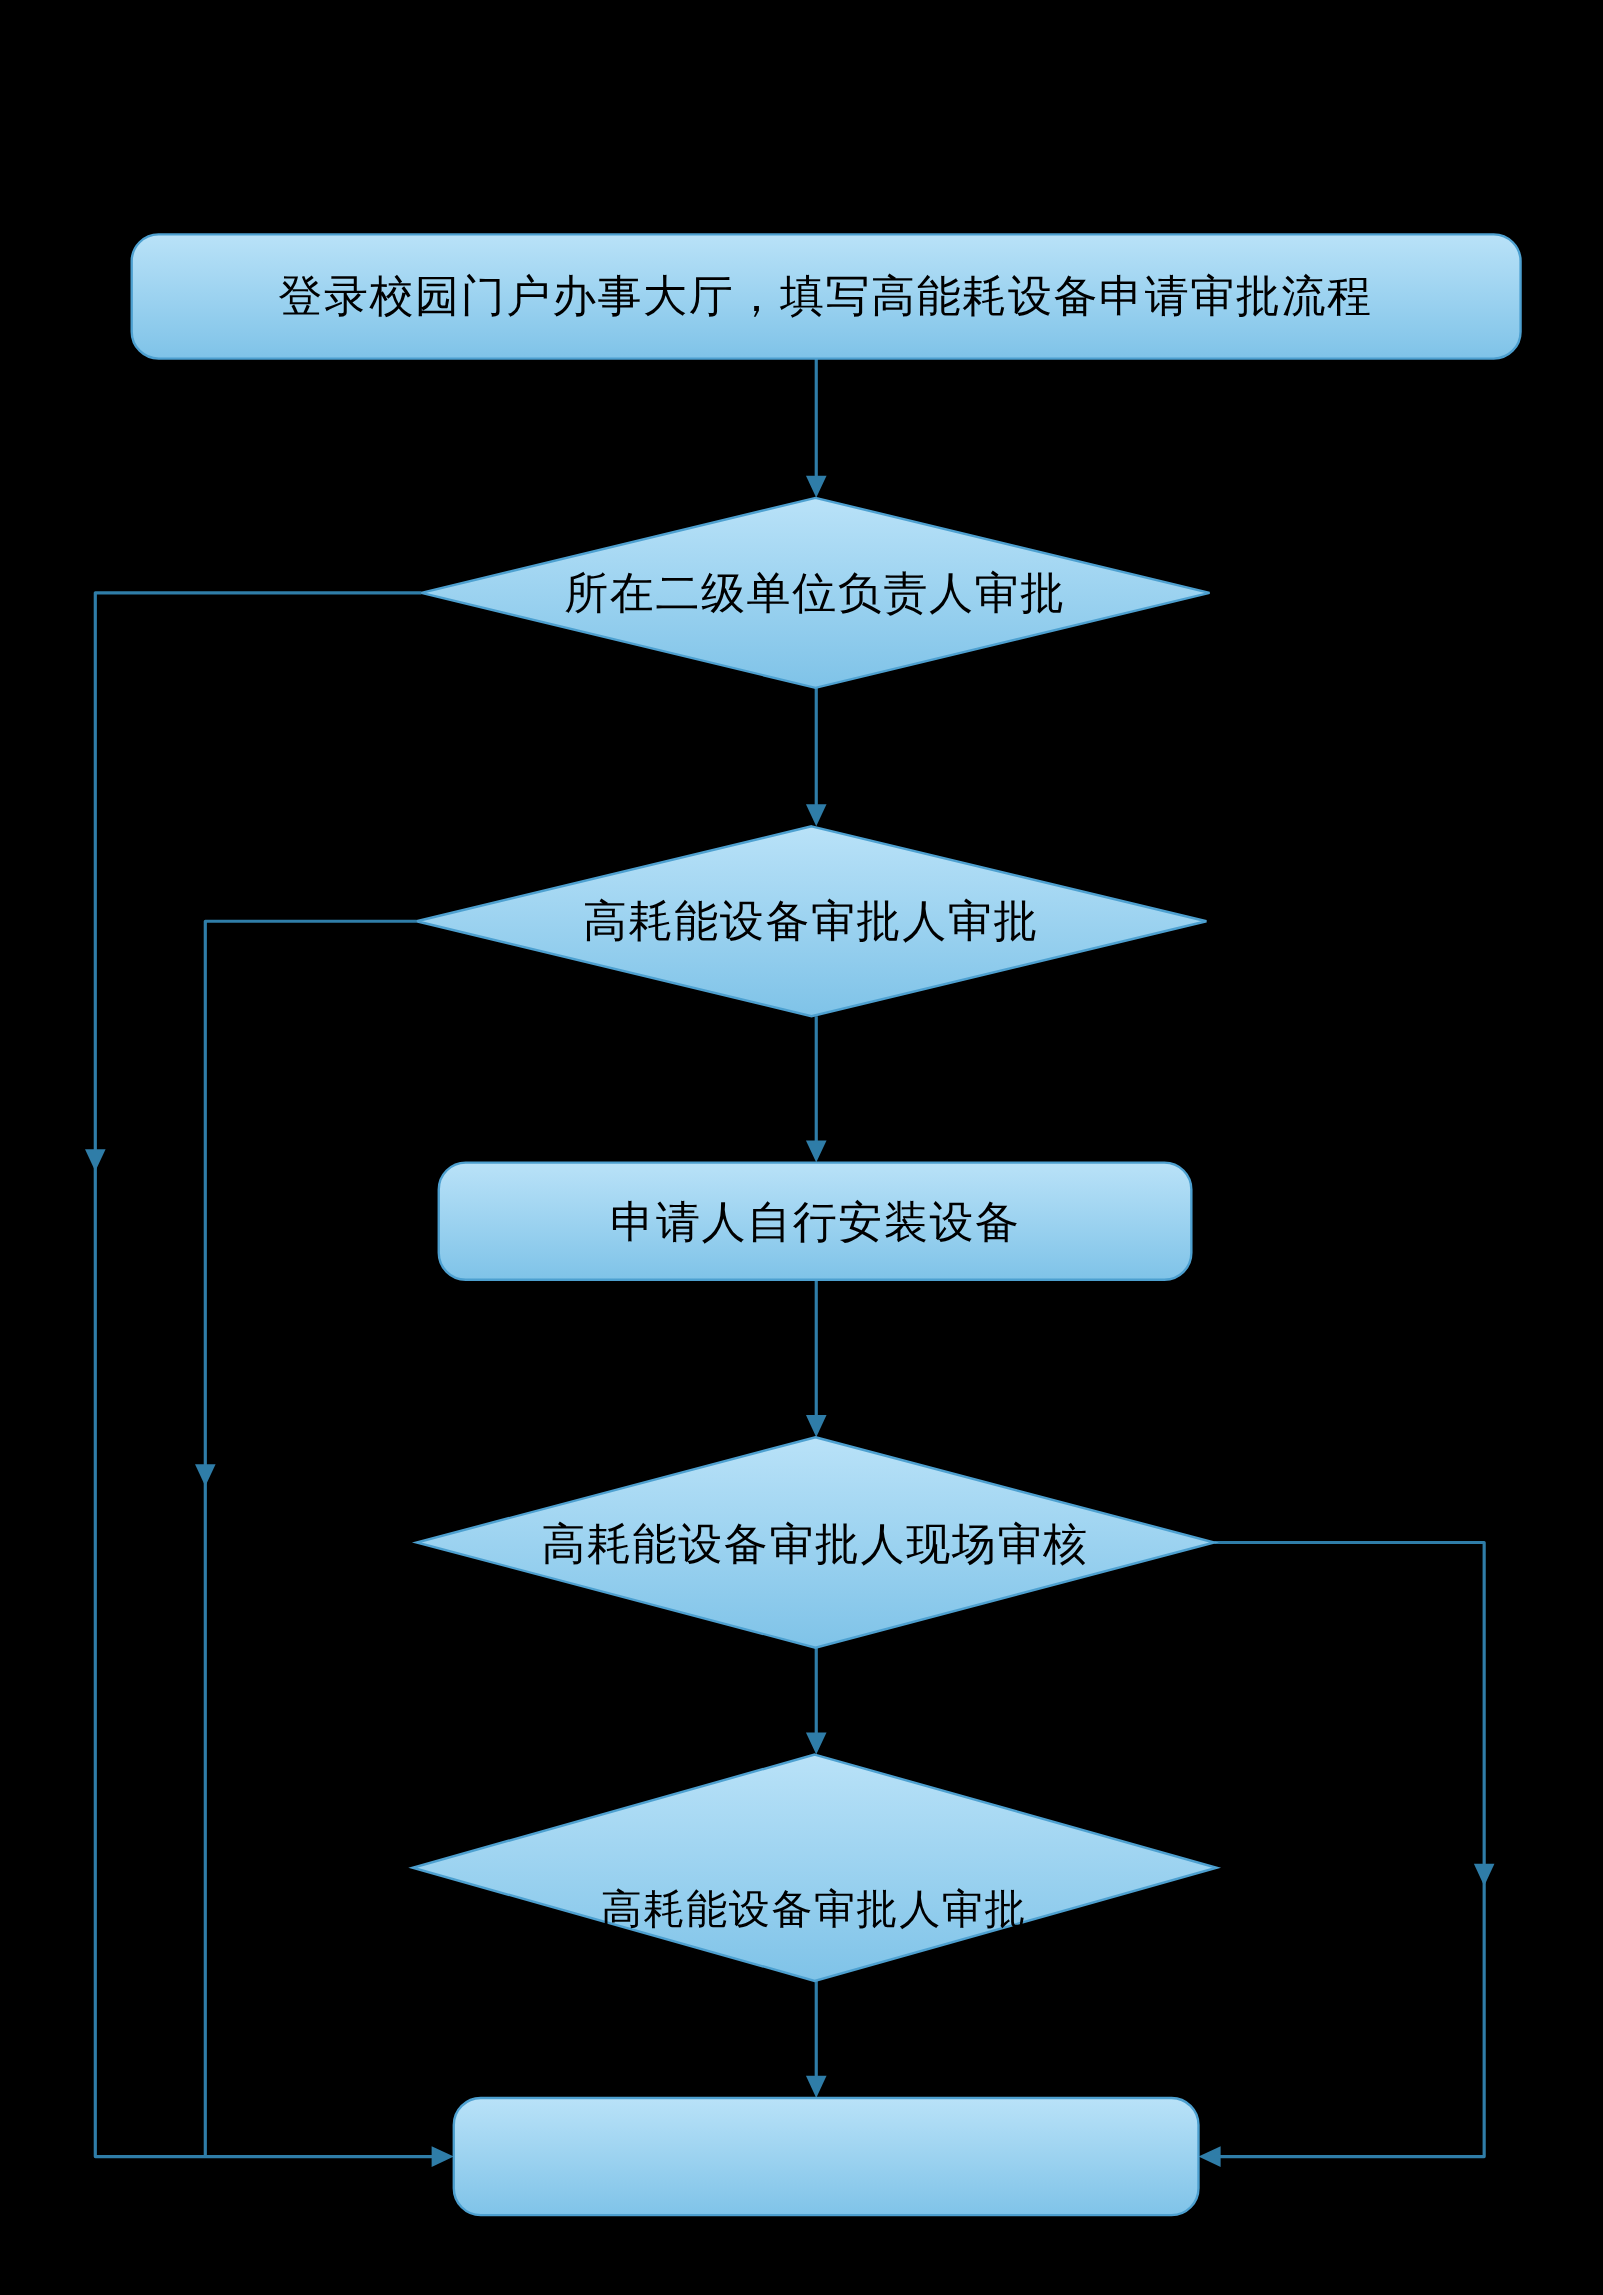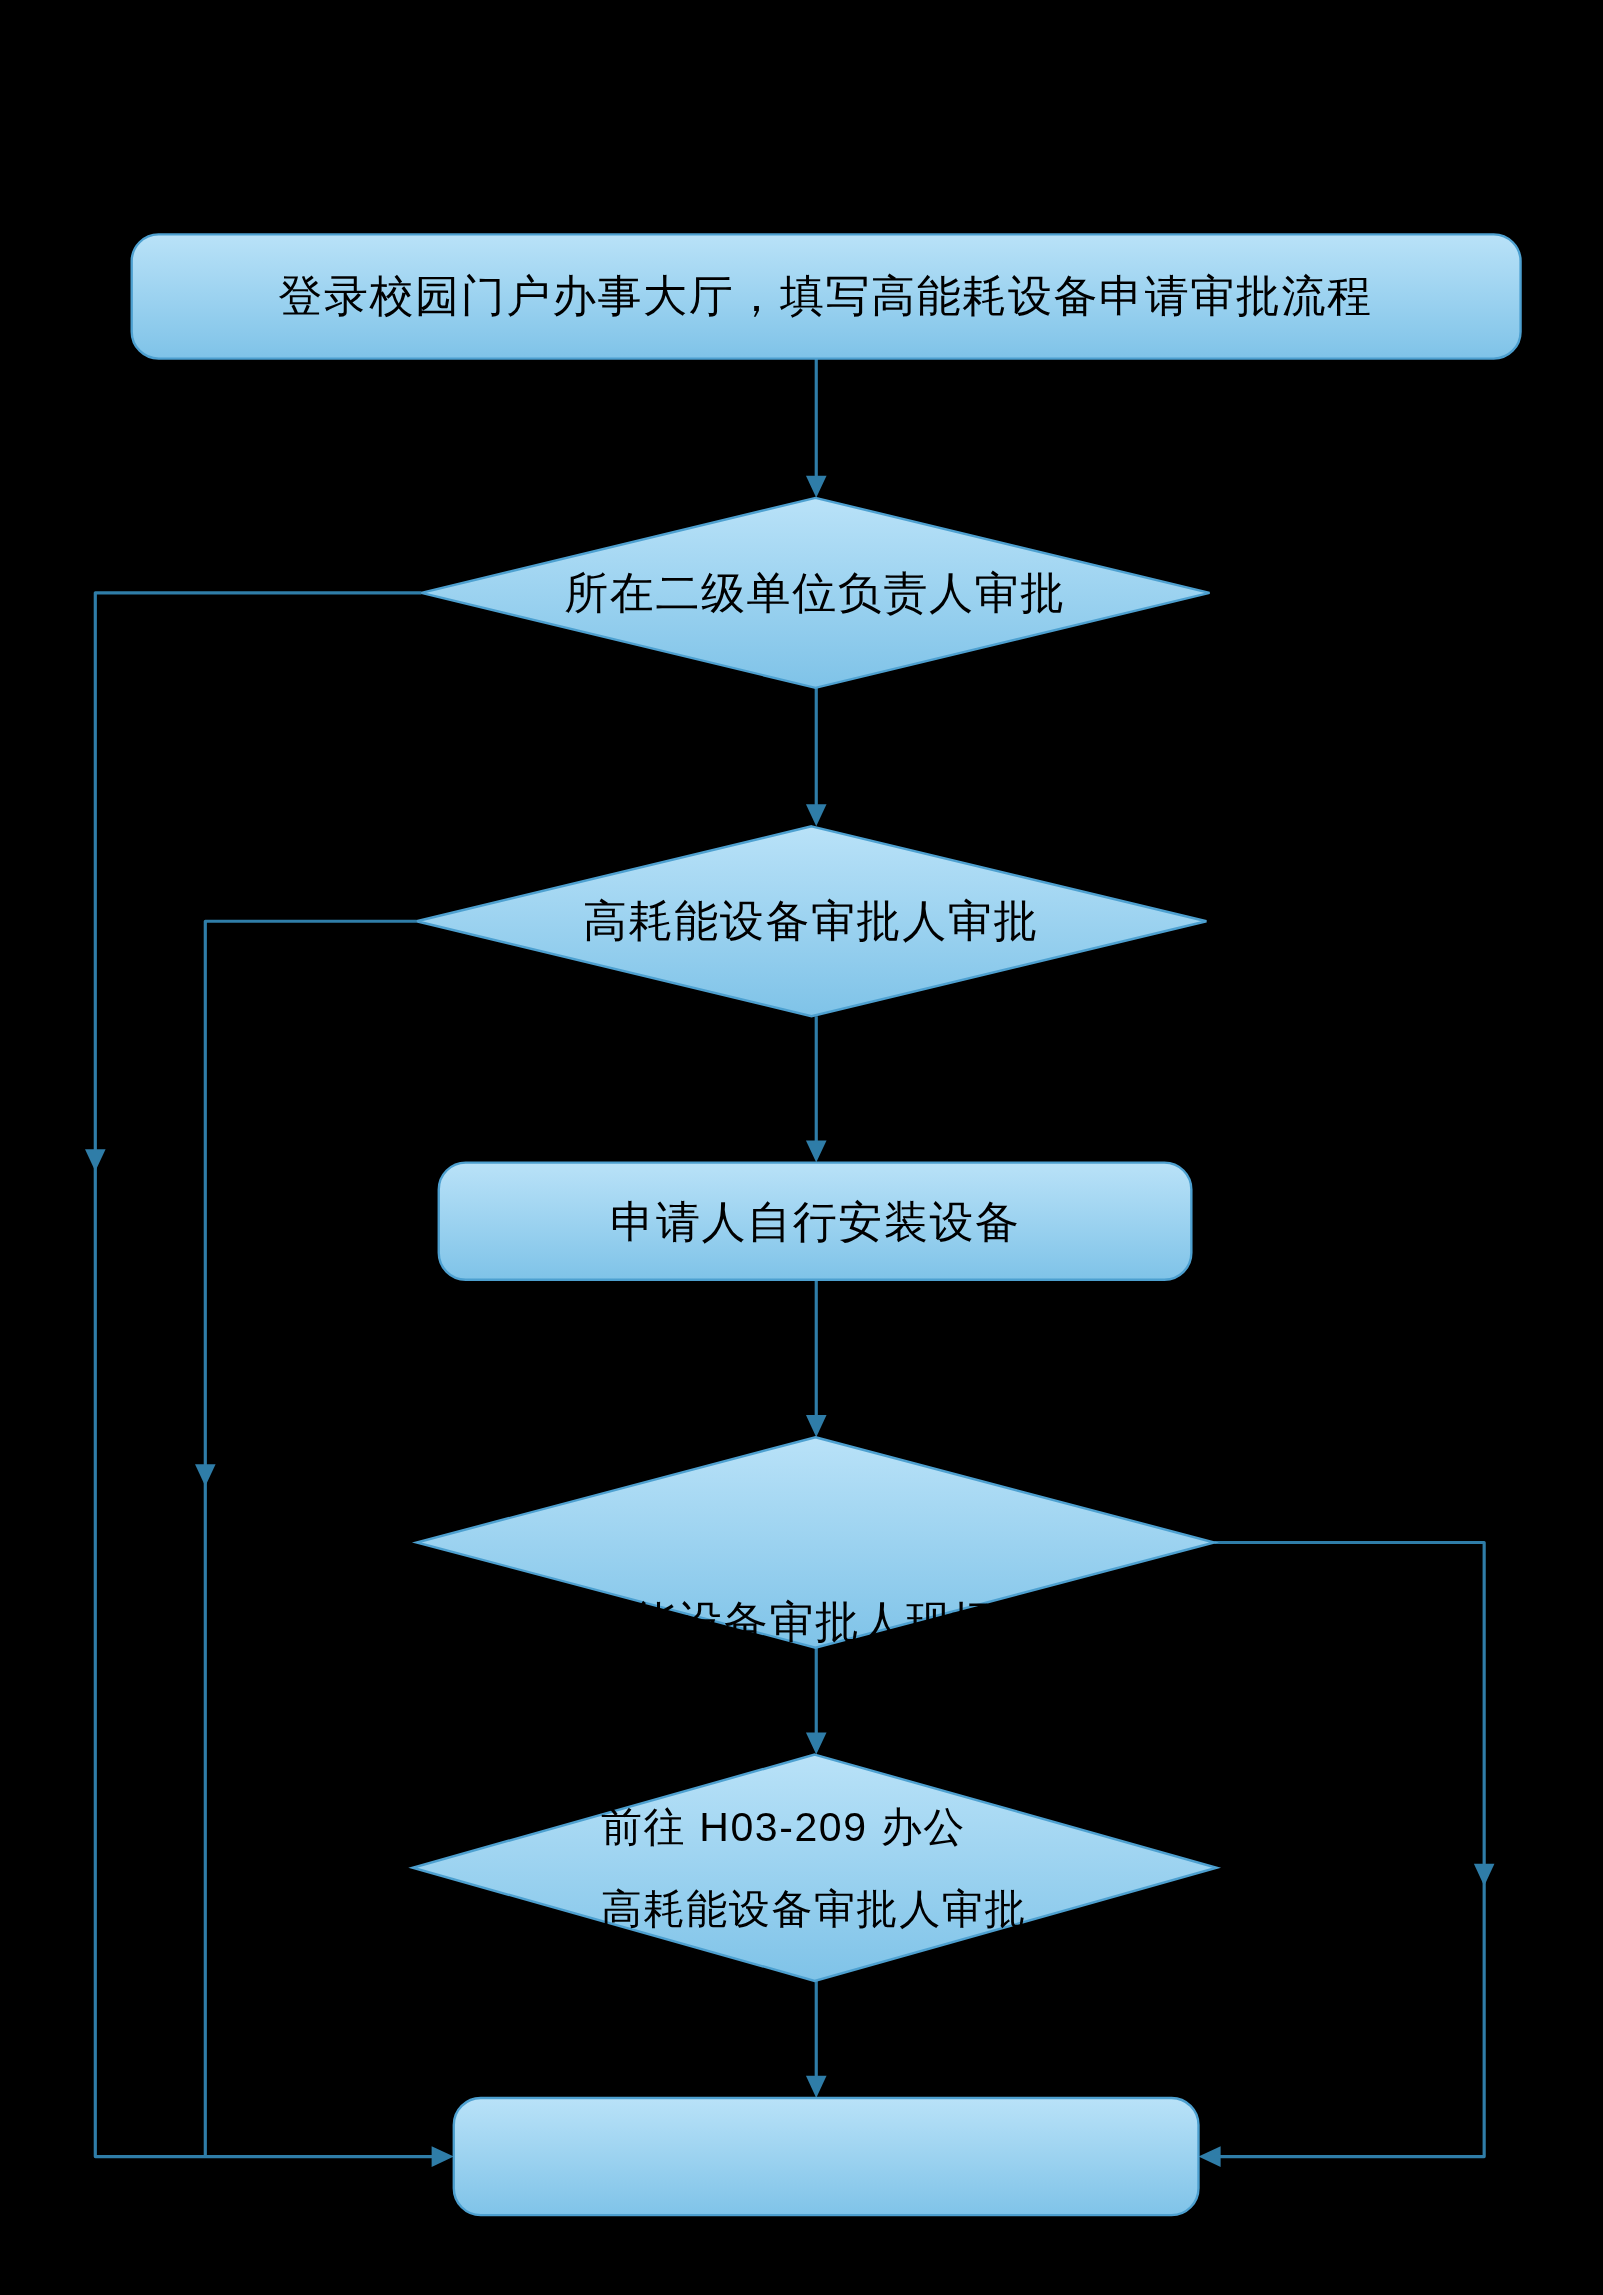--- a/index.html
+++ b/index.html
@@ -115,21 +115,21 @@
   </svg>
 
   <div class="node-label" style="left:131px; top:226px; width:1389px; height:124px;">登录校园门户办事大厅，填写高能耗设备申请审批流程</div>
 
   <div class="node-label" style="left:421px; top:490px; width:788px; height:190px;">所在二级单位负责人审批</div>
 
   <div class="node-label" style="left:416px; top:818px; width:790px; height:190px;">高耗能设备审批人审批</div>
 
   <div class="node-label" style="left:439px; top:1155px; width:753px; height:117px;">申请人自行安装设备</div>
 
-  <div class="node-label" style="left:416px; top:1508px; width:798px; height:211px;">高耗能设备审批人现场审核</div>
+  <div class="node-label" style="left:416px; top:1430px; width:798px; height:211px;">高耗能设备审批人现场审核</div>
 
   <div class="node-label small" style="left:412px; top:1747px; width:804px; height:226px;">
-    <span class="multiline"><span>前往  H03-209  办公</span><br><span>高耗能设备审批人审批</span></span>
+    <span class="multiline"><br><span>高耗能设备审批人审批</span></span>
   </div>
 
 
 </div>
 
 
 </body></html>

